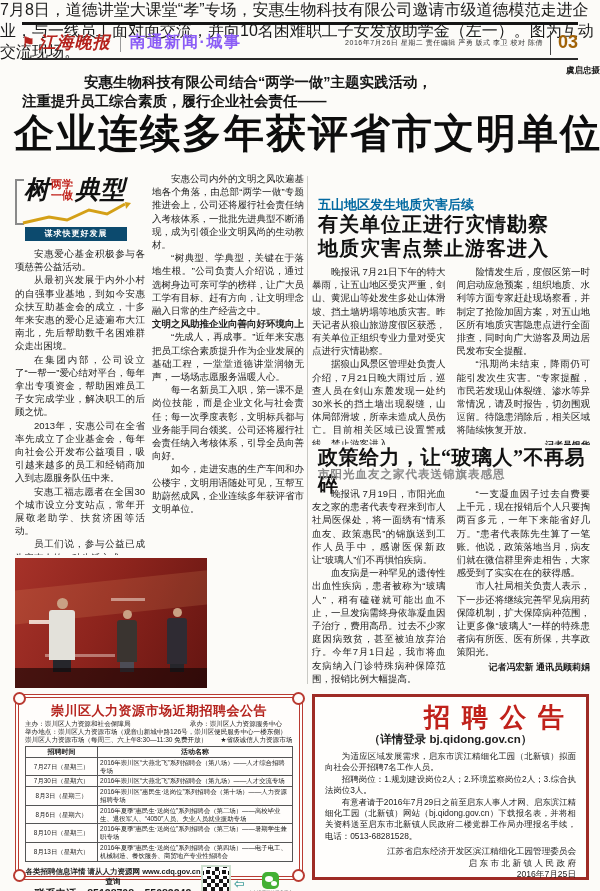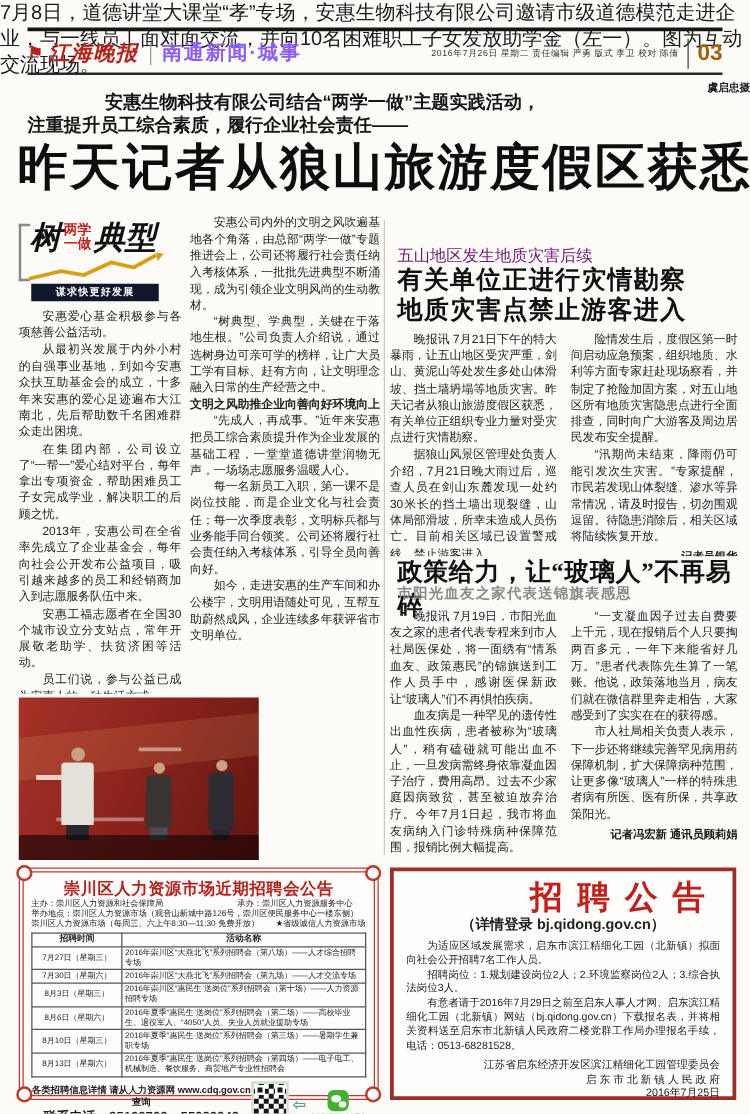--- a/index.html
+++ b/index.html
@@ -28,39 +28,39 @@
   .btxt p{font-size:9.5px;line-height:13.2px;text-align:justify;text-indent:2em;margin:0;color:#222;}
   .credit{text-align:right;font-size:9px;font-weight:bold;margin-top:2px;}
   
   .emblem{position:absolute;left:15px;top:171px;width:122px;height:70px;}
   .ebracket{position:absolute;left:0;top:8px;width:7px;height:42px;border:2px solid #8a8a8a;border-right:none;}
   .erow{position:absolute;left:9px;top:2px;display:flex;align-items:center;}
   .eshu,.edian{font-family:"Liberation Serif",serif;font-weight:900;font-style:italic;font-size:25px;color:#111;}
   .emid{display:flex;flex-direction:column;align-items:center;margin:0 2px;line-height:11px;}
   .emid span{color:#c0211a;font-weight:900;font-size:11px;}
   .echart{position:absolute;left:6px;top:30px;}
-  .ebanner{position:absolute;left:10px;bottom:0;width:102px;height:14px;background:#0f172a;color:#fff;
+  .ebanner{position:absolute;left:10px;bottom:0;width:102px;height:14px;background:#0c4a6e;color:#fff;
            font-size:8px;line-height:14px;text-align:center;letter-spacing:1px;font-weight:bold;}
   
   .mcol1{position:absolute;left:15px;top:247px;width:130px;height:308px;overflow:hidden;}
   .mcol2{position:absolute;left:152px;top:172px;width:152px;height:383px;overflow:hidden;}
   .subhead{font-size:10.5px;font-weight:bold;color:#97695a;margin:8px 0 5px;text-indent:0 !important;text-align:left !important;}
   .vrule{position:absolute;left:307px;top:176px;height:508px;width:1px;background:#c9c9c4;}
   
   .photo{position:absolute;left:15px;top:558px;width:192px;height:130px;overflow:hidden;
          background:linear-gradient(115deg,#a63229 0%,#8d241d 45%,#641511 100%);}
   .photo .band{position:absolute;left:-20px;top:22px;width:240px;height:34px;background:rgba(255,190,120,.14);transform:rotate(-6deg);}
   .photo .stage{position:absolute;left:0;bottom:0;width:100%;height:20px;background:rgba(15,4,4,.6);}
   .streak{position:absolute;background:rgba(255,250,240,.8);}
   .fig{position:absolute;bottom:16px;}
   .head{width:11px;height:11px;border-radius:50%;background:#c9a184;margin:0 auto 1px;}
   .torso{border-radius:3px 3px 0 0;}
   .legs{background:#26262b;margin:0 auto;}
   
-  .akicker{position:absolute;left:318px;top:196px;font-size:13px;font-weight:normal;color:#701a75;}
+  .akicker{position:absolute;left:318px;top:196px;font-size:13px;font-weight:bold;color:#0369a1;}
   .ahead{position:absolute;left:318px;top:212px;width:270px;font-family:Liberation Serif, serif;
          font-size:20px;font-weight:900;line-height:24px;color:#111;letter-spacing:1px;}
   .acols{position:absolute;left:312px;top:265px;width:278px;height:180px;display:flex;gap:11px;}
   .acols>div{flex:1;overflow:hidden;}
   .bhead{position:absolute;left:318px;top:444px;font-family:"Liberation Serif",serif;font-size:20px;
          font-weight:900;color:#111;letter-spacing:.5px;}
   .bsub{position:absolute;left:318px;top:467px;font-size:11.5px;font-weight:bold;color:#8a8a8a;letter-spacing:1px;}
   .bcols{position:absolute;left:312px;top:487px;width:278px;height:198px;display:flex;gap:11px;}
   .bcols>div{flex:1;overflow:hidden;}
   
@@ -117,21 +117,21 @@
       <span class="pnsep"></span>
       <span class="pageno">03</span>
     </div>
   </div>
   <div class="hunder"></div>
 
   <div class="kicker">
     <div class="k1">安惠生物科技有限公司结合“两学一做”主题实践活动，</div>
     <div class="k2">注重提升员工综合素质，履行企业社会责任——</div>
   </div>
-  <div class="headline">昨天记者从狼山旅游度假区获悉</div>
+  <div class="headline">企业连续多年获评省市文明单位</div>
 
   <div class="emblem">
     <div class="ebracket"></div>
     <div class="erow">
       <span class="eshu">树</span>
       <span class="emid">
         <span>两学</span>
         <span>一做</span>
       </span>
       <span class="edian">典型</span>

